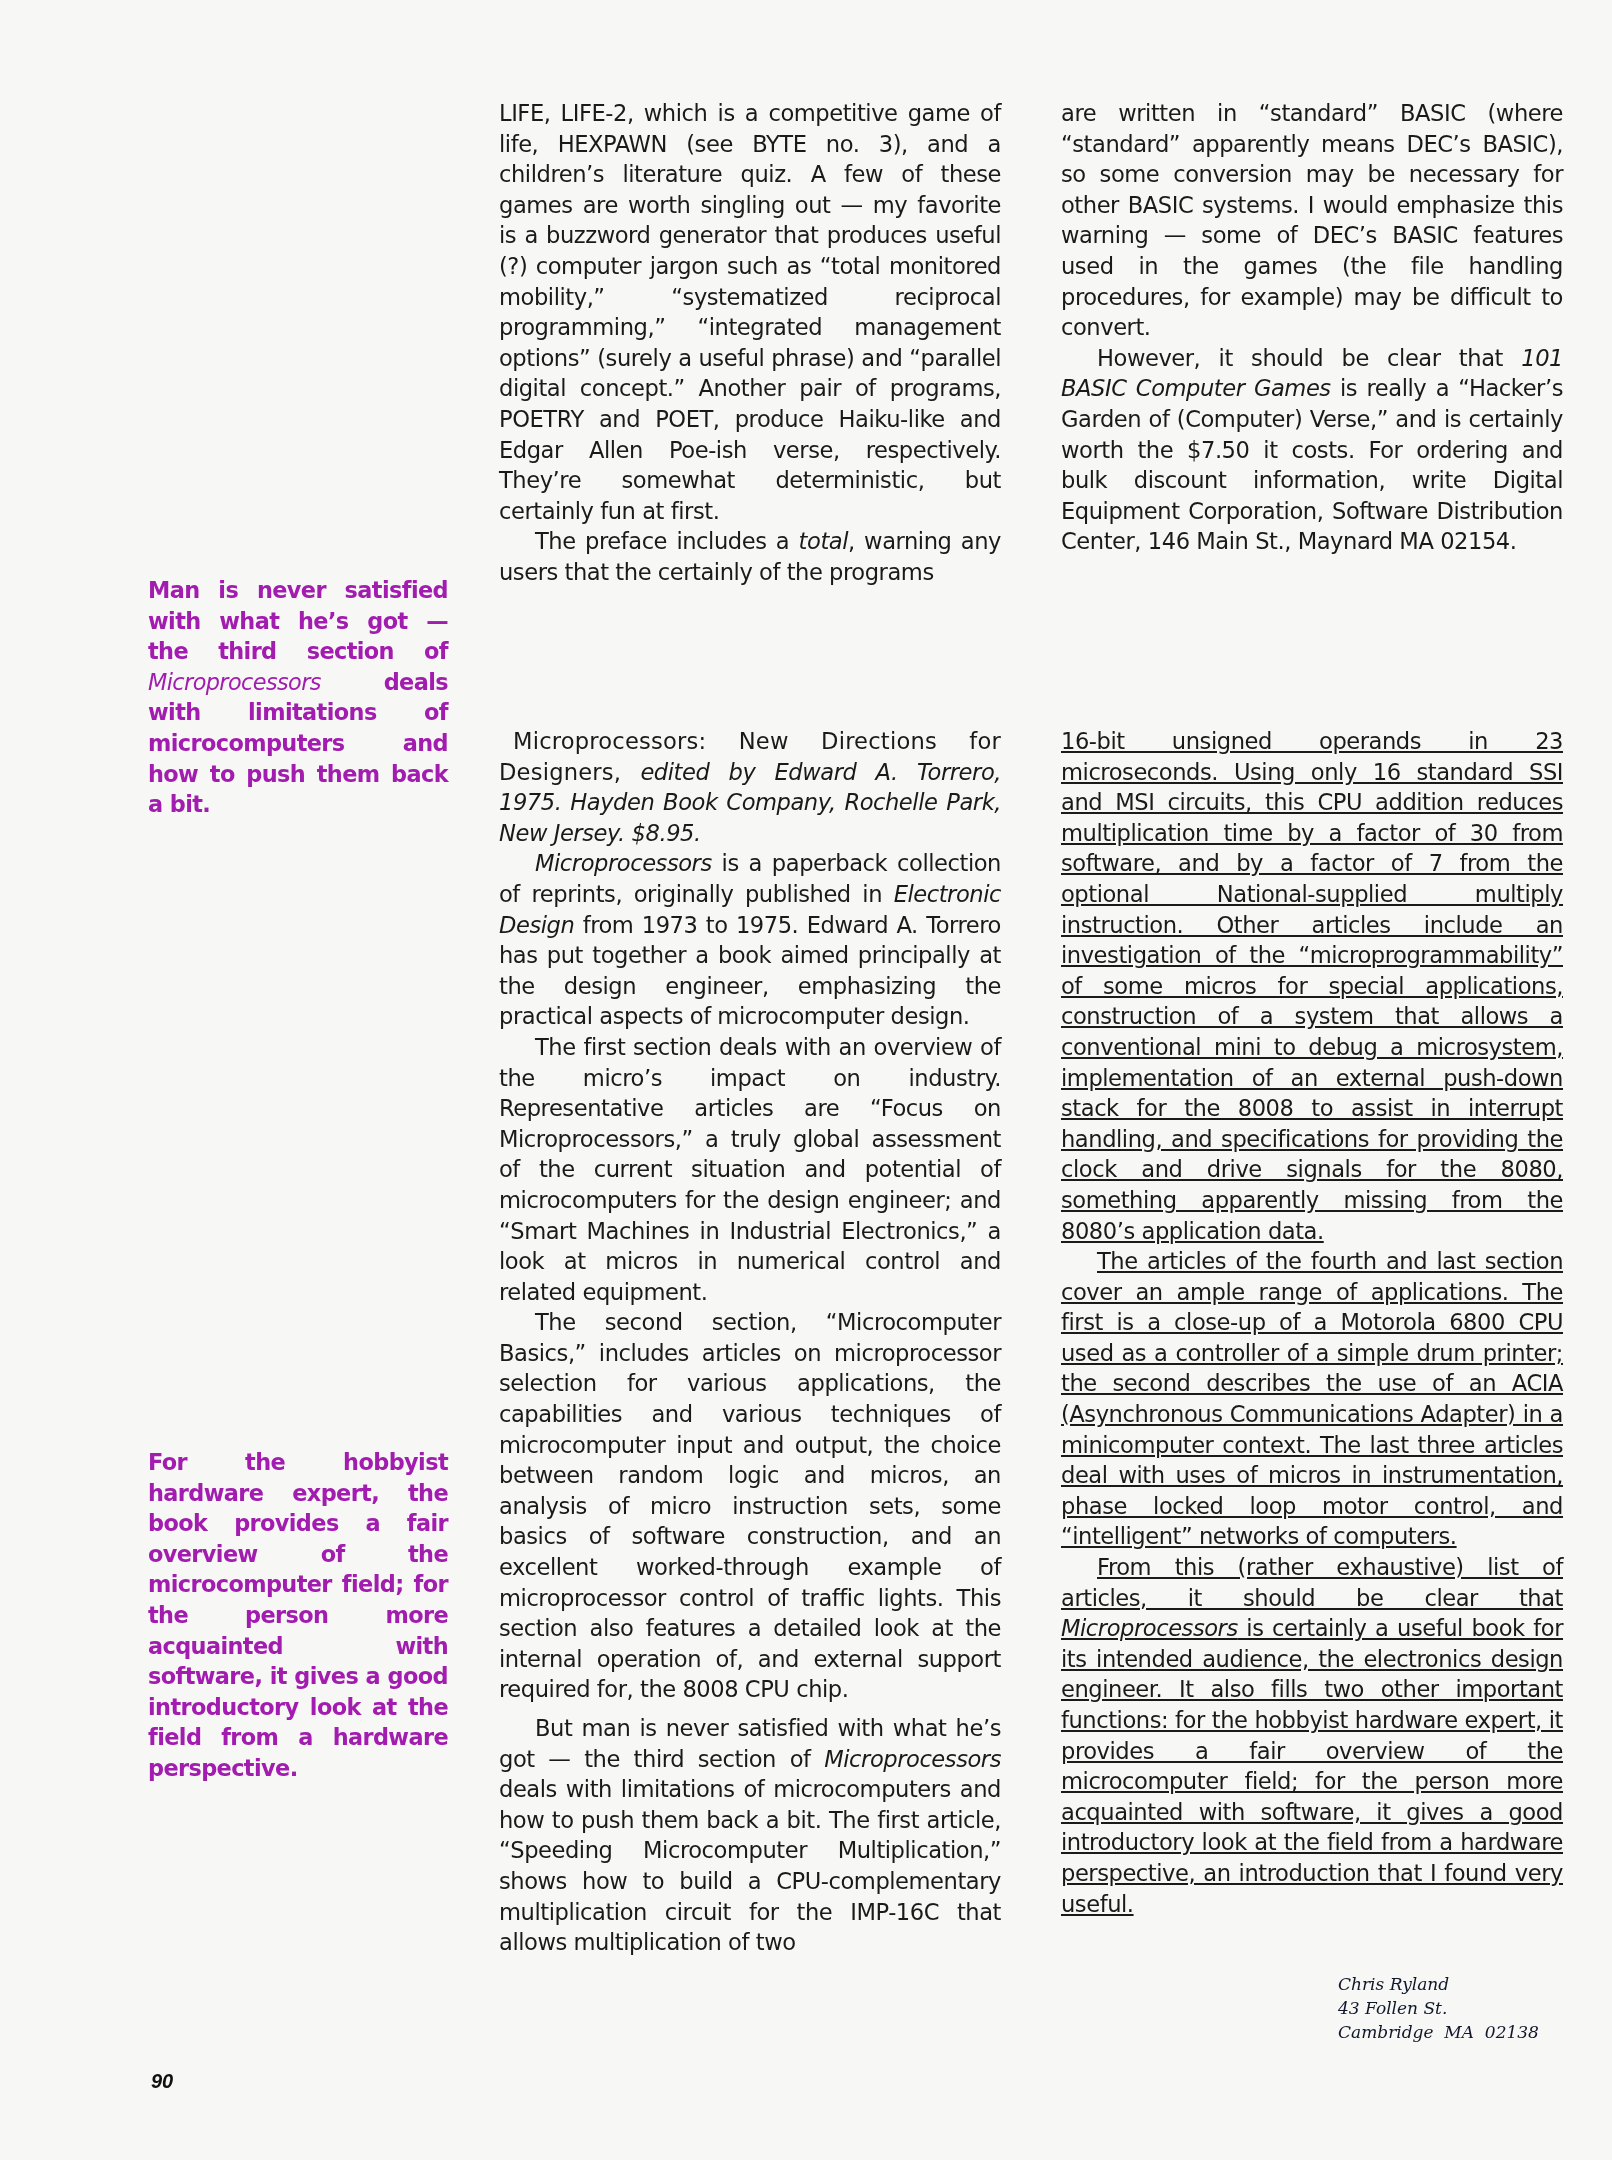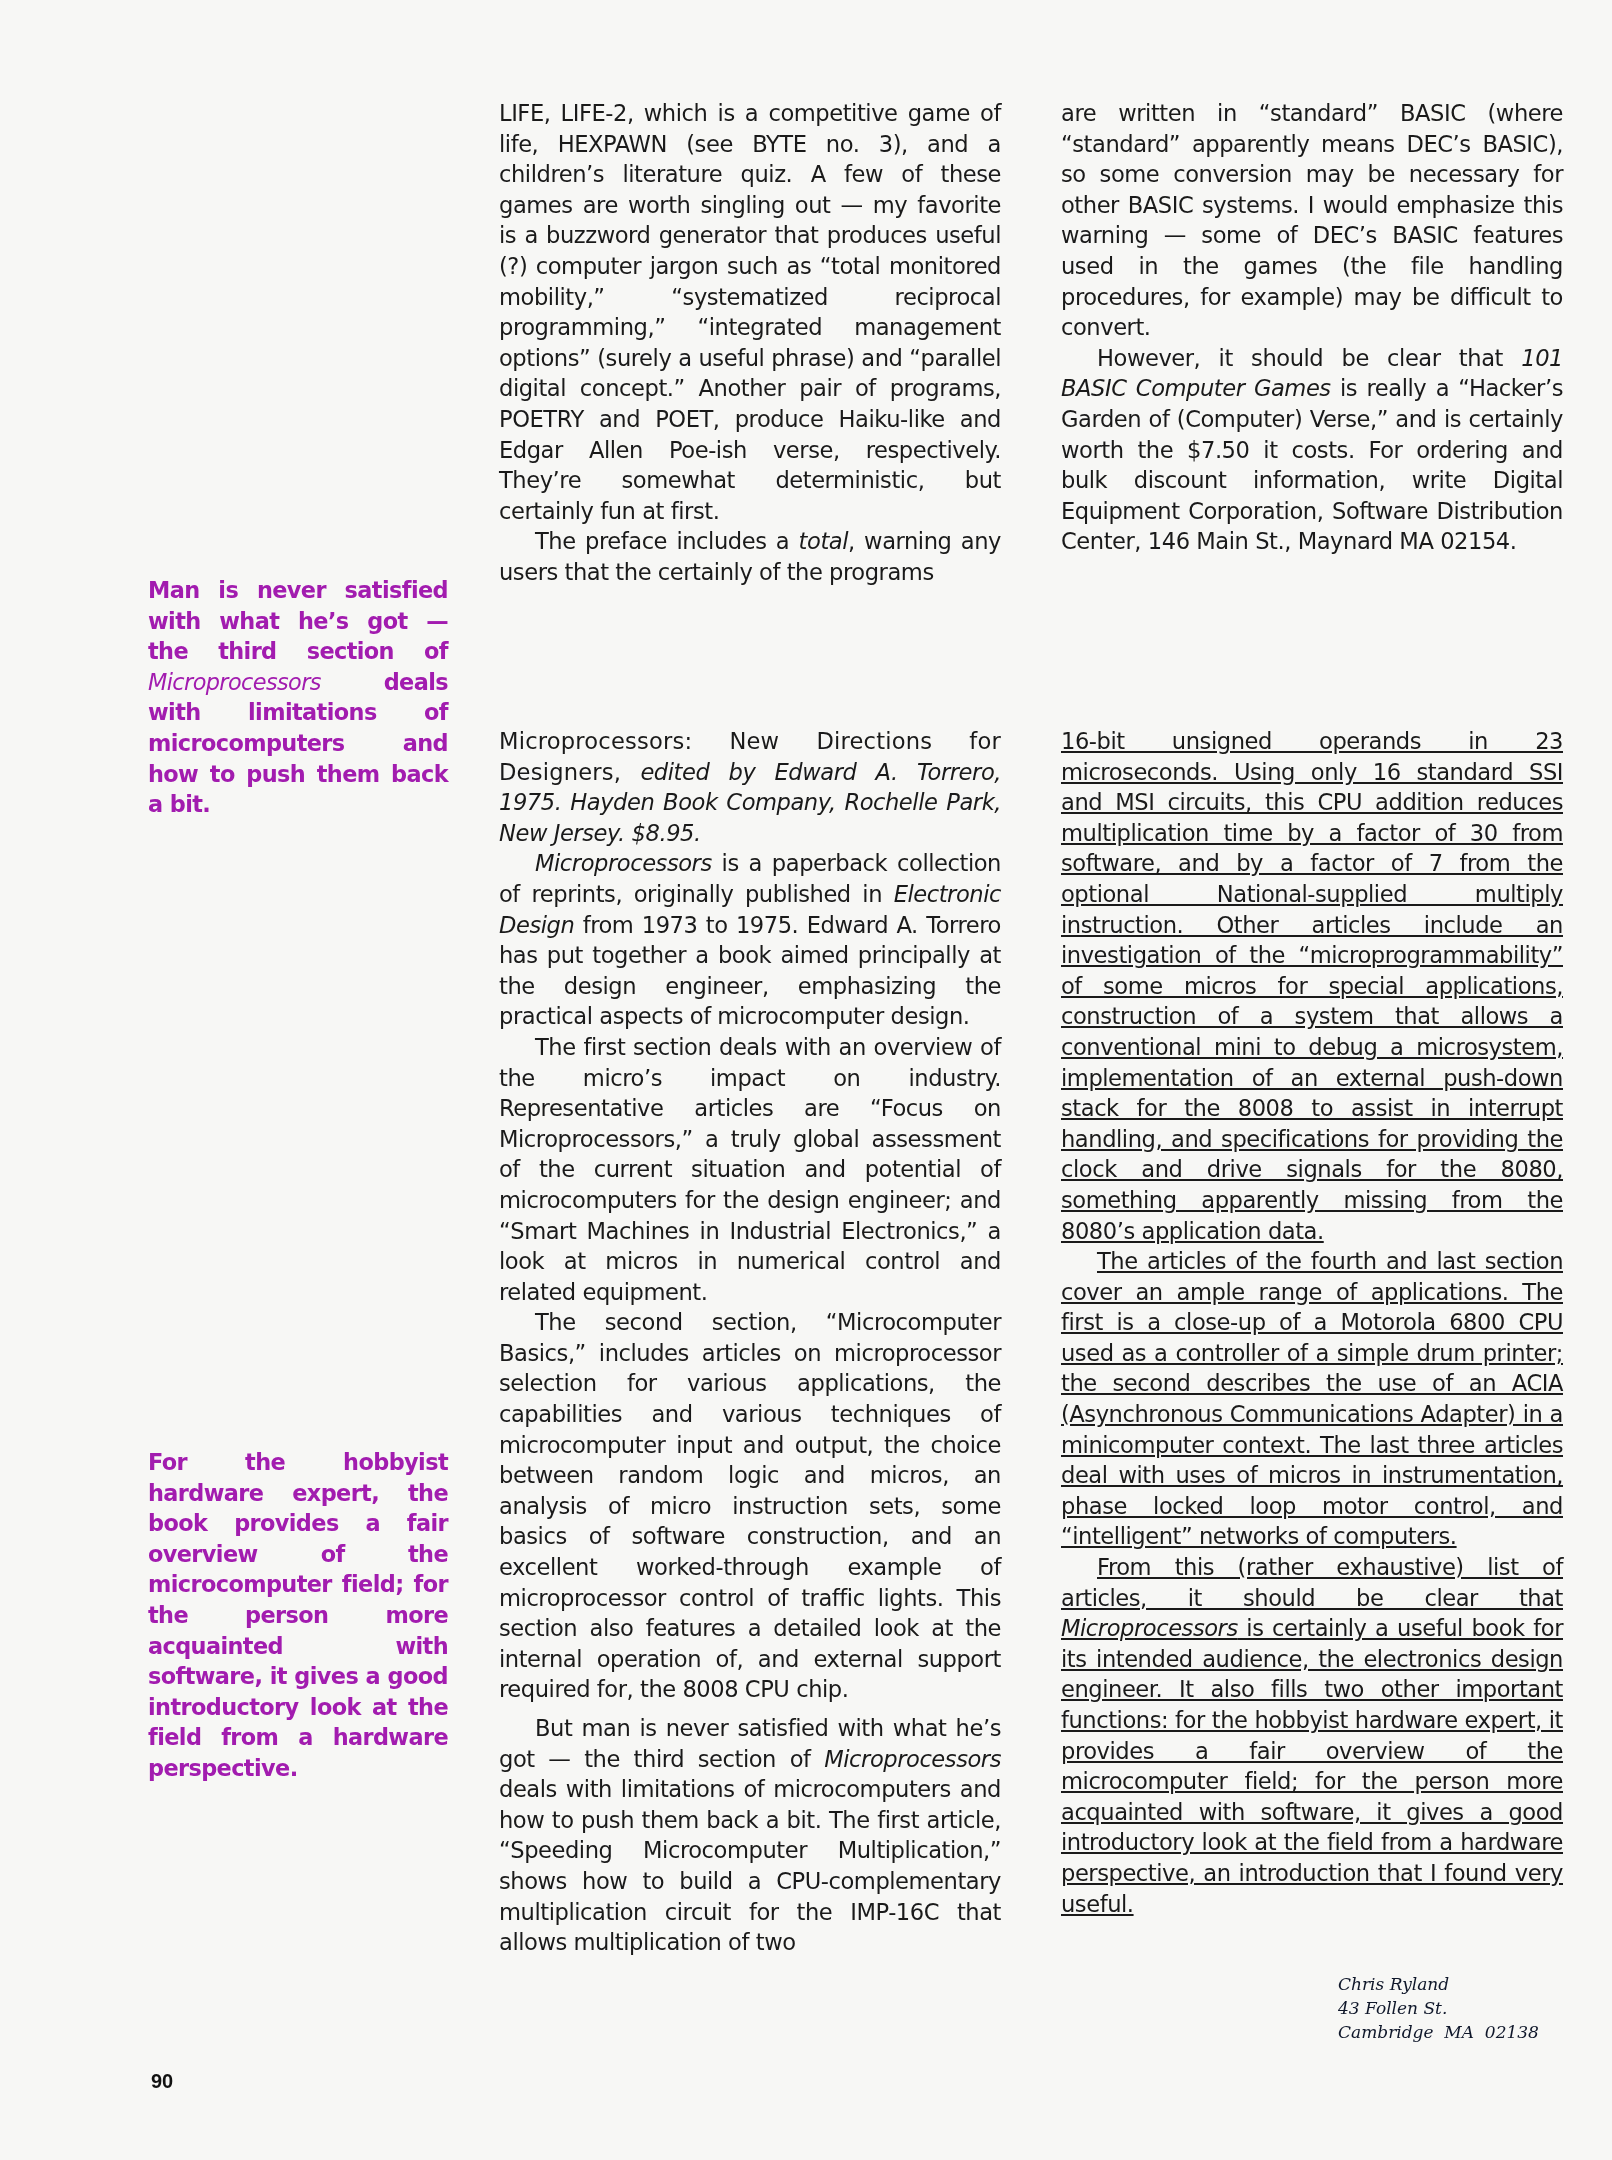--- a/index.html
+++ b/index.html
@@ -34,20 +34,21 @@
     .mid-top { left: 499px; top: 98px; width: 502px; }
     .right-top { left: 1061px; top: 98px; width: 502px; }
     .mid-bottom { left: 499px; top: 726px; width: 502px; }
     .right-bottom { left: 1061px; top: 726px; width: 502px; text-decoration: underline; }
 
     .citation {
       margin: 0 0 84px 0;
     }
     .citation .title-part {
       letter-spacing: 0.2px;
+      margin-left: 14px;
     }
 
     .pullquote {
       position: absolute;
       left: 148px;
       width: 300px;
       font-family: "DejaVu Sans", sans-serif;
       font-weight: bold;
       font-size: 22.4px;
       line-height: 30.6px;
@@ -71,20 +72,21 @@
     .signature div { white-space: pre; }
 
     .page-number {
       position: absolute;
       left: 151px;
       top: 2070px;
       font-family: "Liberation Sans", sans-serif;
       font-weight: bold;
       font-size: 20px;
       color: #111;
+      font-style: italic;
     }
     em { font-style: italic; }
   </style>
 </head>
 <body>
 
 <div class="pullquote pq1"><span>Man is never satisfied with what he’s got — the third section of </span><em style="font-weight:normal;">Microprocessors</em><span> deals with limitations of microcomputers and how to push them back a bit.</span></div>
 
 <div class="pullquote pq2">For the hobbyist hardware expert, the book provides a fair overview of the microcomputer field; for the person more acquainted with software, it gives a good introductory look at the field from a hardware perspective.</div>
 

